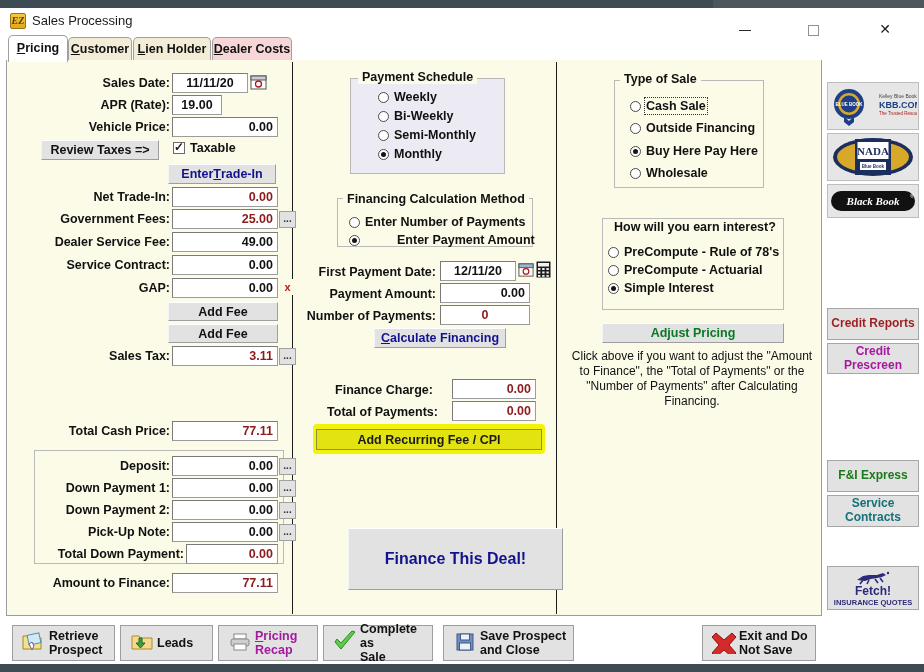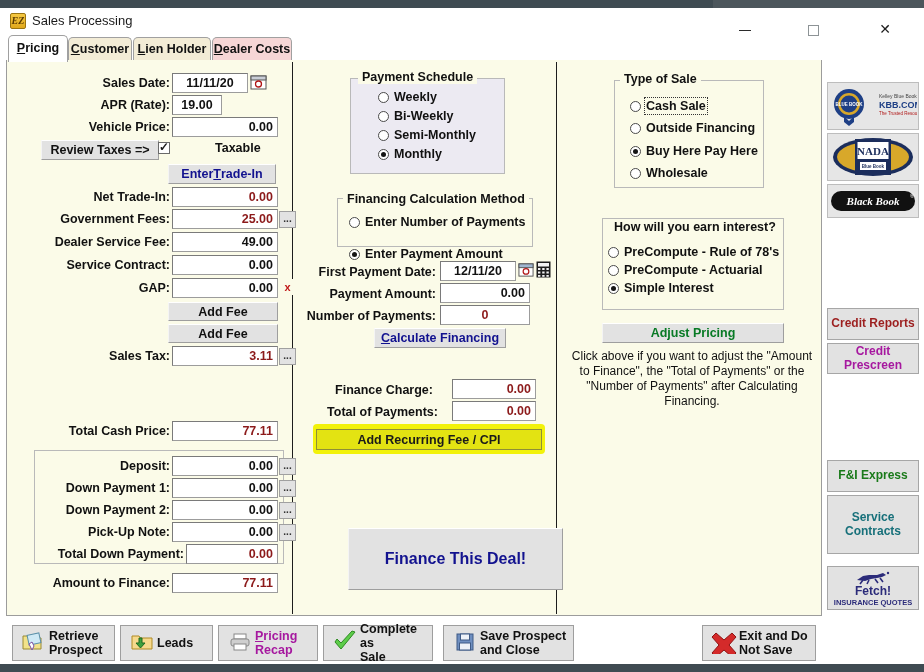--- a/index.html
+++ b/index.html
@@ -307,21 +307,21 @@
     <circle cx="8.5" cy="10" r="3" fill="none" stroke="#b01515" stroke-width="1.3"></circle>
   </svg>
 
   <div class="lbl" style="left:60px;top:98px;width:110px;">APR (Rate):</div>
   <div class="fld ctr" style="left:172px;top:95px;width:50px;">19.00</div>
 
   <div class="lbl" style="left:40px;top:120px;width:130px;">Vehicle Price:</div>
   <div class="fld" style="left:172px;top:117px;width:106px;">0.00</div>
 
   <div class="btn" style="left:41px;top:140px;width:118px;height:20px;">Review Taxes =&gt;</div>
-  <div class="chk-row" style="left:158px;top:141px;gap:40px;">
+  <div class="chk-row" style="left:173px;top:141px;">
     <span class="chk on"></span>
     <span>Taxable</span>
   </div>
 
   <div class="btn blue" style="left:168px;top:164px;width:108px;height:20px;">Enter <u>T</u>rade-In</div>
 
   <div class="lbl" style="left:52px;top:190px;width:118px;">Net Trade-In:</div>
   <div class="fld red" style="left:172px;top:187px;width:106px;">0.00</div>
 
   <div class="lbl" style="left:30px;top:212px;width:140px;">Government Fees:</div>
@@ -390,21 +390,21 @@
     <span class="radio on"></span>
     <span>Monthly</span>
   </div>
 
   <div class="grp" style="left:337px;top:198px;width:196px;height:49px;"></div>
   <div class="grp-title" style="left:343px;top:192px;">Financing Calculation Method</div>
   <div class="radio-row" style="left:349px;top:215px;">
     <span class="radio"></span>
     <span>Enter Number of Payments</span>
   </div>
-  <div class="radio-row" style="left:349px;top:247px;">
+  <div class="radio-row" style="left:349px;top:233px;gap:32px;">
     <span class="radio on"></span>
     <span>Enter Payment Amount</span>
   </div>
 
   <div class="lbl" style="left:300px;top:265px;width:136px;">First Payment Date:</div>
   <div class="fld ctr" style="left:440px;top:261px;width:76px;">12/11/20</div>
   <svg style="position:absolute;left:518px;top:262px;" width="16" height="16" viewBox="0 0 17 17">
     <rect x="1" y="2" width="15" height="13" fill="#fff" stroke="#555"></rect>
     <rect x="1" y="2" width="15" height="4" fill="#9fb6cf" stroke="#555"></rect>
     <circle cx="8.5" cy="10" r="3" fill="none" stroke="#b01515" stroke-width="1.3"></circle>
@@ -515,21 +515,21 @@
         <text x="81" y="11" font-size="6" fill="#ffffff" font-family="Liberation Sans, sans-serif">®</text>
       </svg>
     </div>
 
     <div class="side-btn" style="top:248px;height:32px;color:#9c1f1f;">Credit Reports</div>
     <div class="side-btn" style="top:283px;height:31px;color:#a6189f;flex-direction:column;">
       <span>Credit</span>
       <span>Prescreen</span>
     </div>
     <div class="side-btn" style="top:400px;height:32px;color:#1a7a1a;">F&amp;I Express</div>
-    <div class="side-btn" style="top:435px;height:59px;color:#17707a;flex-direction:column;">
+    <div class="side-btn" style="top:435px;height:32px;color:#17707a;flex-direction:column;">
       <span>Service</span>
       <span>Contracts</span>
     </div>
     <div class="side-btn" style="top:496px;height:44px;flex-direction:column;padding-top:2px;margin-top:10px;">
       <svg width="40" height="14" viewBox="0 0 40 14">
         <path d="M4 9 L10 5 L16 4 L24 4 L30 2 L33 4 L29 6 L24 7 L18 8 L12 10 Z" fill="#2b2b7a"></path>
         <path d="M10 9 l-3 4 M16 9 l-2 4 M22 8 l3 4 M27 7 l3 4" stroke="#2b2b7a" stroke-width="1.6" fill="none"></path>
         <circle cx="35" cy="2" r="1.2" fill="#2b2b7a"></circle>
       </svg>
       <span style="font-size:12px;color:#2b2b7a;">Fetch!</span>

